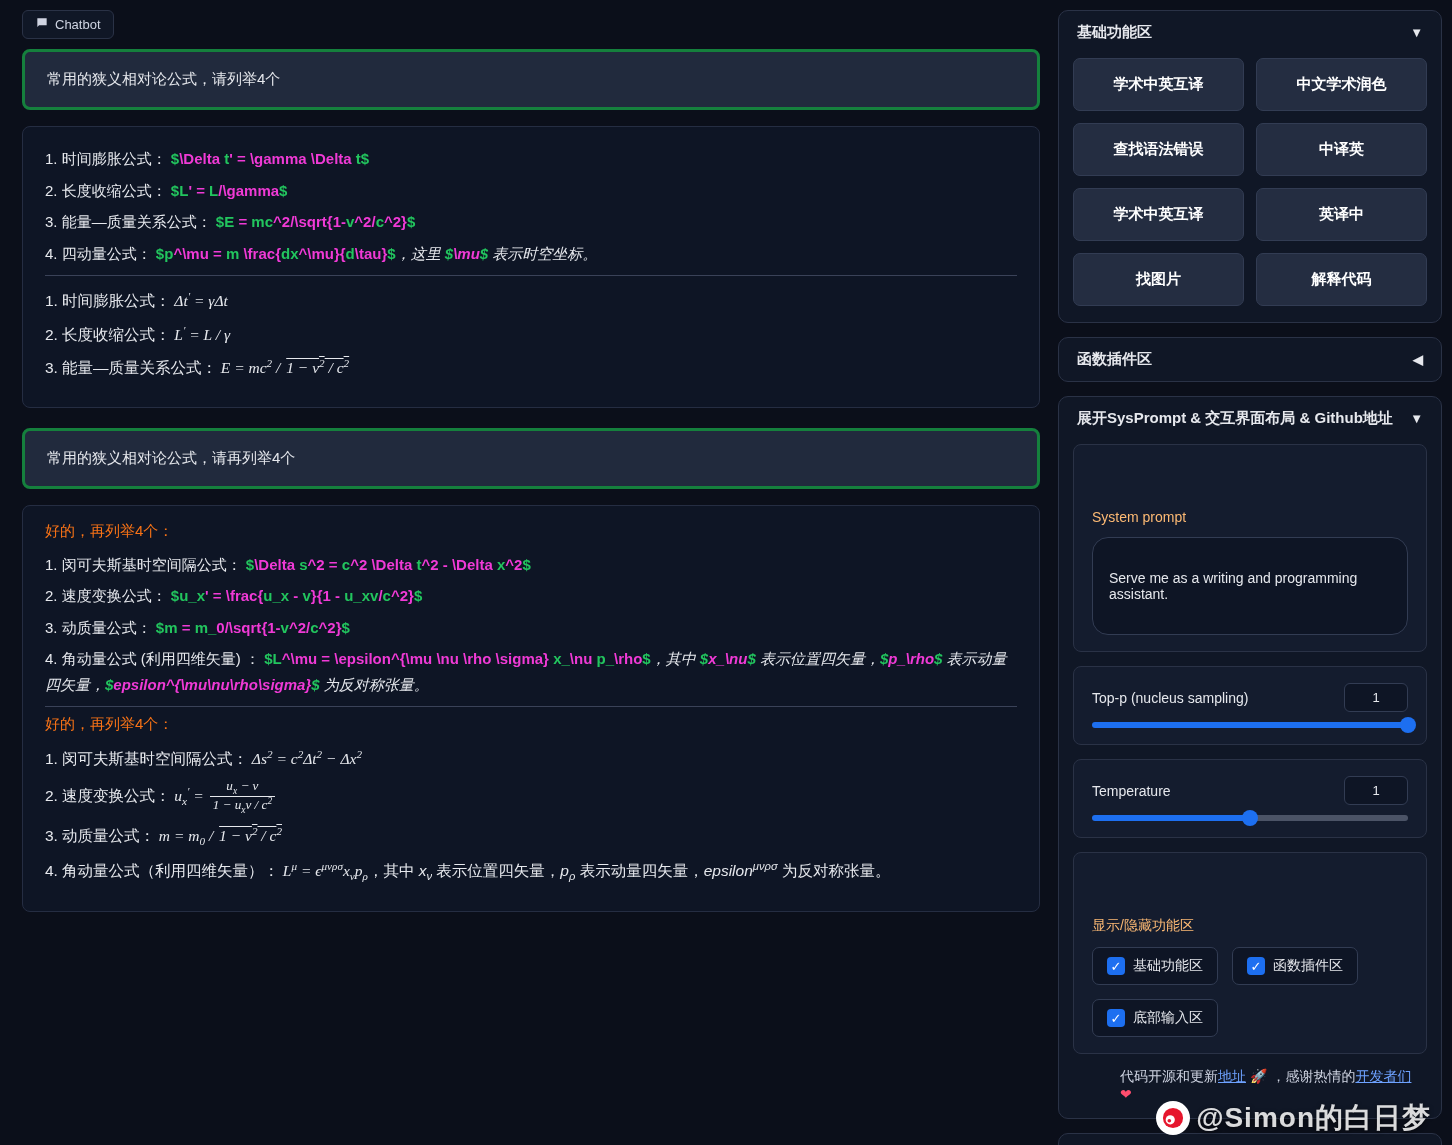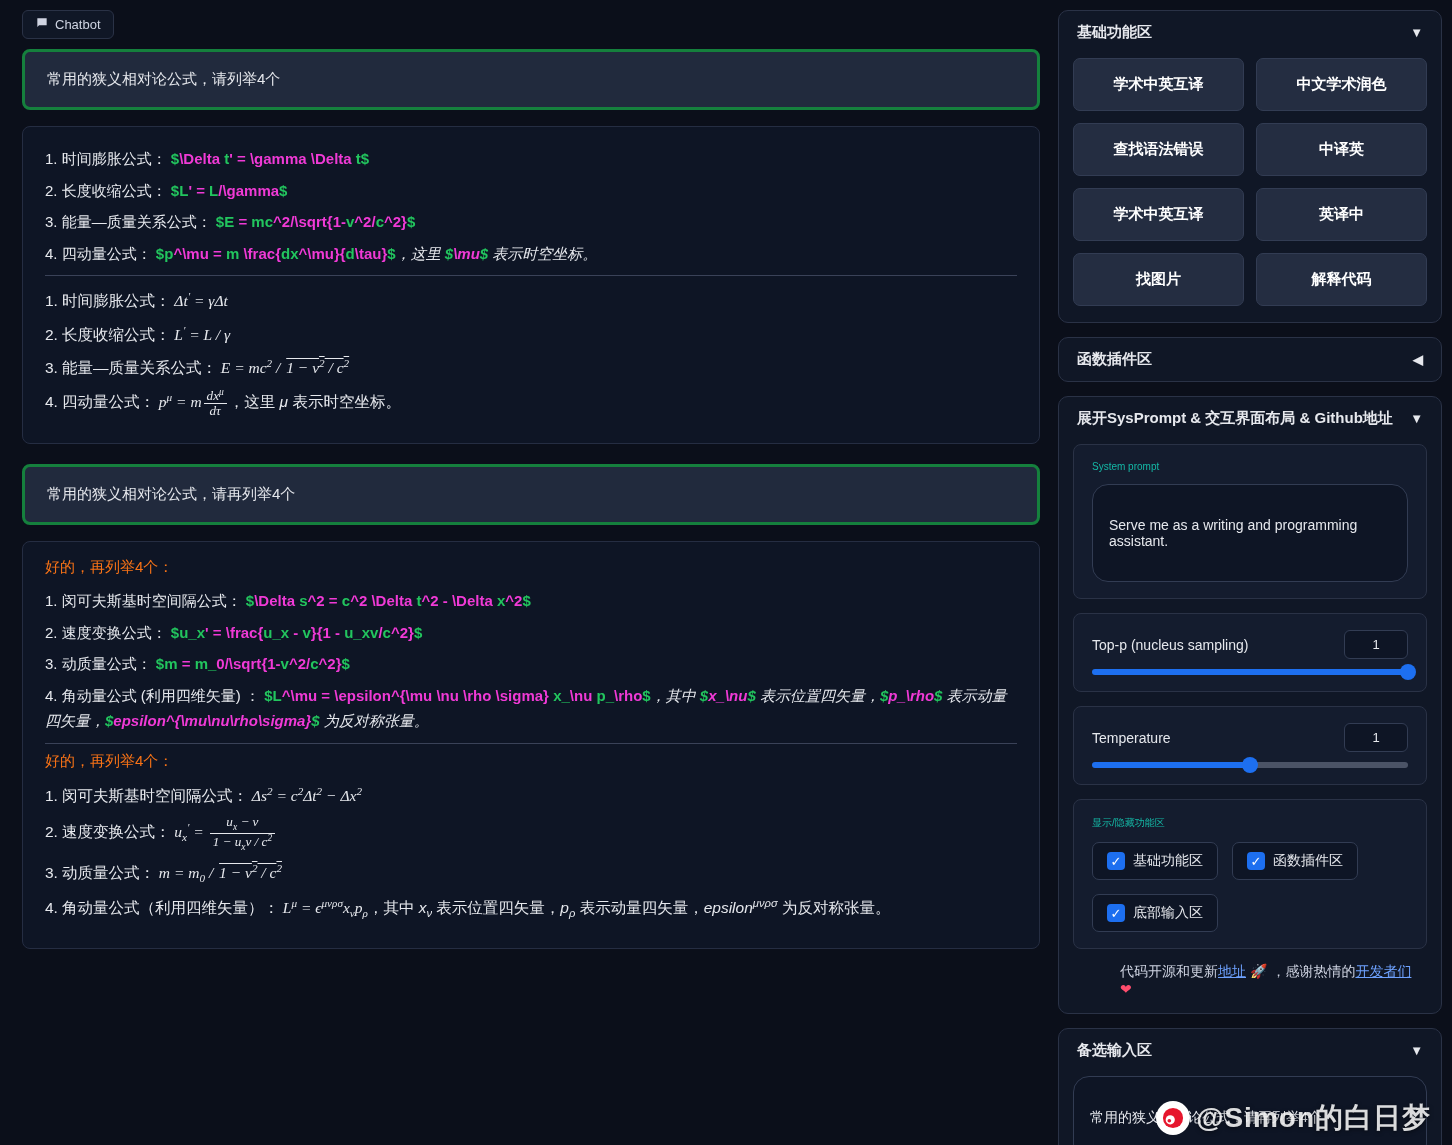--- a/index.html
+++ b/index.html
@@ -100,21 +100,21 @@
   text-align: center;
   cursor: pointer;
 }
 .sub-panel {
   background: #141c2e;
   border: 1px solid #2a3246;
   border-radius: 8px;
   padding: 16px 18px;
   margin-bottom: 14px;
 }
-.sub-label { color: #14b8a6; font-size: 10px; margin-bottom: 12px; }
+.sub-label { color: #fdba74; font-size: 14px; margin-bottom: 12px; margin-top: 48px; }
 .text-input {
   background: #0e1525;
   border: 1px solid #323c53;
   border-radius: 16px;
   padding: 32px 16px;
   color: #e6e8ed;
   font-size: 14px;
   width: 100%;
 }
 .slider-row { display: flex; justify-content: space-between; align-items: center; margin-bottom: 10px; }
@@ -224,21 +224,20 @@
             <li><span class="lbl">1. 时间膨胀公式：</span> <span class="tex-g">$</span><span class="tex">\Delta</span><span class="tex"> </span><span class="tex-g">t</span><span class="tex">'</span><span class="tex"> </span><span class="tex">=</span><span class="tex"> </span><span class="tex">\gamma</span><span class="tex"> </span><span class="tex">\Delta</span><span class="tex"> </span><span class="tex-g">t</span><span class="tex-g">$</span></li>
             <li><span class="lbl">2. 长度收缩公式：</span> <span class="tex-g">$</span><span class="tex-g">L</span><span class="tex">'</span><span class="tex"> </span><span class="tex">=</span><span class="tex"> </span><span class="tex-g">L</span><span class="tex">/</span><span class="tex">\gamma</span><span class="tex-g">$</span></li>
             <li><span class="lbl">3. 能量—质量关系公式：</span> <span class="tex-g">$</span><span class="tex-g">E</span><span class="tex"> </span><span class="tex">=</span><span class="tex"> </span><span class="tex-g">mc</span><span class="tex">^</span><span class="tex">2</span><span class="tex">/</span><span class="tex">\sqrt</span><span class="tex">{</span><span class="tex">1</span><span class="tex">-</span><span class="tex-g">v</span><span class="tex">^</span><span class="tex">2</span><span class="tex">/</span><span class="tex-g">c</span><span class="tex">^</span><span class="tex">2</span><span class="tex">}</span><span class="tex-g">$</span></li>
             <li><span class="lbl">4. 四动量公式：</span> <span class="tex-g">$</span><span class="tex-g">p</span><span class="tex">^</span><span class="tex">\mu</span><span class="tex"> </span><span class="tex">=</span><span class="tex"> </span><span class="tex-g">m</span><span class="tex"> </span><span class="tex">\frac</span><span class="tex">{</span><span class="tex-g">dx</span><span class="tex">^</span><span class="tex">\mu</span><span class="tex">}</span><span class="tex">{</span><span class="tex-g">d</span><span class="tex">\tau</span><span class="tex">}</span><span class="tex-g">$</span><span class="trail">，这里 <span class="tex-g">$</span><span class="tex">\mu</span><span class="tex-g">$</span> 表示时空坐标。</span></li>
           </ol>
           <hr class="sep">
           <ol class="rendered">
             <li><span class="num">1.</span><span class="pre">时间膨胀公式：</span> <i>Δt<span class="sup">'</span> = γΔt</i></li>
             <li><span class="num">2.</span><span class="pre">长度收缩公式：</span> <i>L<span class="sup">'</span> = L / γ</i></li>
             <li><span class="num">3.</span><span class="pre">能量—质量关系公式：</span> <i>E = mc<span class="sup">2</span> / <span class="sqrt">1 − v<span class="sup">2</span> / c<span class="sup">2</span></span></i></li>
-            <li><span class="num">4.</span><span class="pre">四动量公式：</span> <i>p<span class="sup">μ</span> = m<span class="frac"><span class="t">dx<span class="sup">μ</span></span><span class="b">dτ</span></span></i><span class="pre">，这里 <i>μ</i> 表示时空坐标。</span></li>
           </ol>
         </div>
       </div>
       <div class="msg-group">
         <div class="user-msg">常用的狭义相对论公式，请再列举4个</div>
         <div class="bot-msg">
           <div class="intro">好的，再列举4个：</div>
           <ol>
             <li><span class="lbl">1. 闵可夫斯基时空间隔公式：</span> <span class="tex-g">$</span><span class="tex">\Delta</span><span class="tex"> </span><span class="tex-g">s</span><span class="tex">^</span><span class="tex">2</span><span class="tex"> </span><span class="tex">=</span><span class="tex"> </span><span class="tex-g">c</span><span class="tex">^</span><span class="tex">2</span><span class="tex"> </span><span class="tex">\Delta</span><span class="tex"> </span><span class="tex-g">t</span><span class="tex">^</span><span class="tex">2</span><span class="tex"> </span><span class="tex">-</span><span class="tex"> </span><span class="tex">\Delta</span><span class="tex"> </span><span class="tex-g">x</span><span class="tex">^</span><span class="tex">2</span><span class="tex-g">$</span></li>
             <li><span class="lbl">2. 速度变换公式：</span> <span class="tex-g">$</span><span class="tex-g">u_x</span><span class="tex">'</span><span class="tex"> </span><span class="tex">=</span><span class="tex"> </span><span class="tex">\frac</span><span class="tex">{</span><span class="tex-g">u_x</span><span class="tex"> </span><span class="tex">-</span><span class="tex"> </span><span class="tex-g">v</span><span class="tex">}</span><span class="tex">{</span><span class="tex">1</span><span class="tex"> </span><span class="tex">-</span><span class="tex"> </span><span class="tex-g">u_xv</span><span class="tex">/</span><span class="tex-g">c</span><span class="tex">^</span><span class="tex">2</span><span class="tex">}</span><span class="tex-g">$</span></li>

